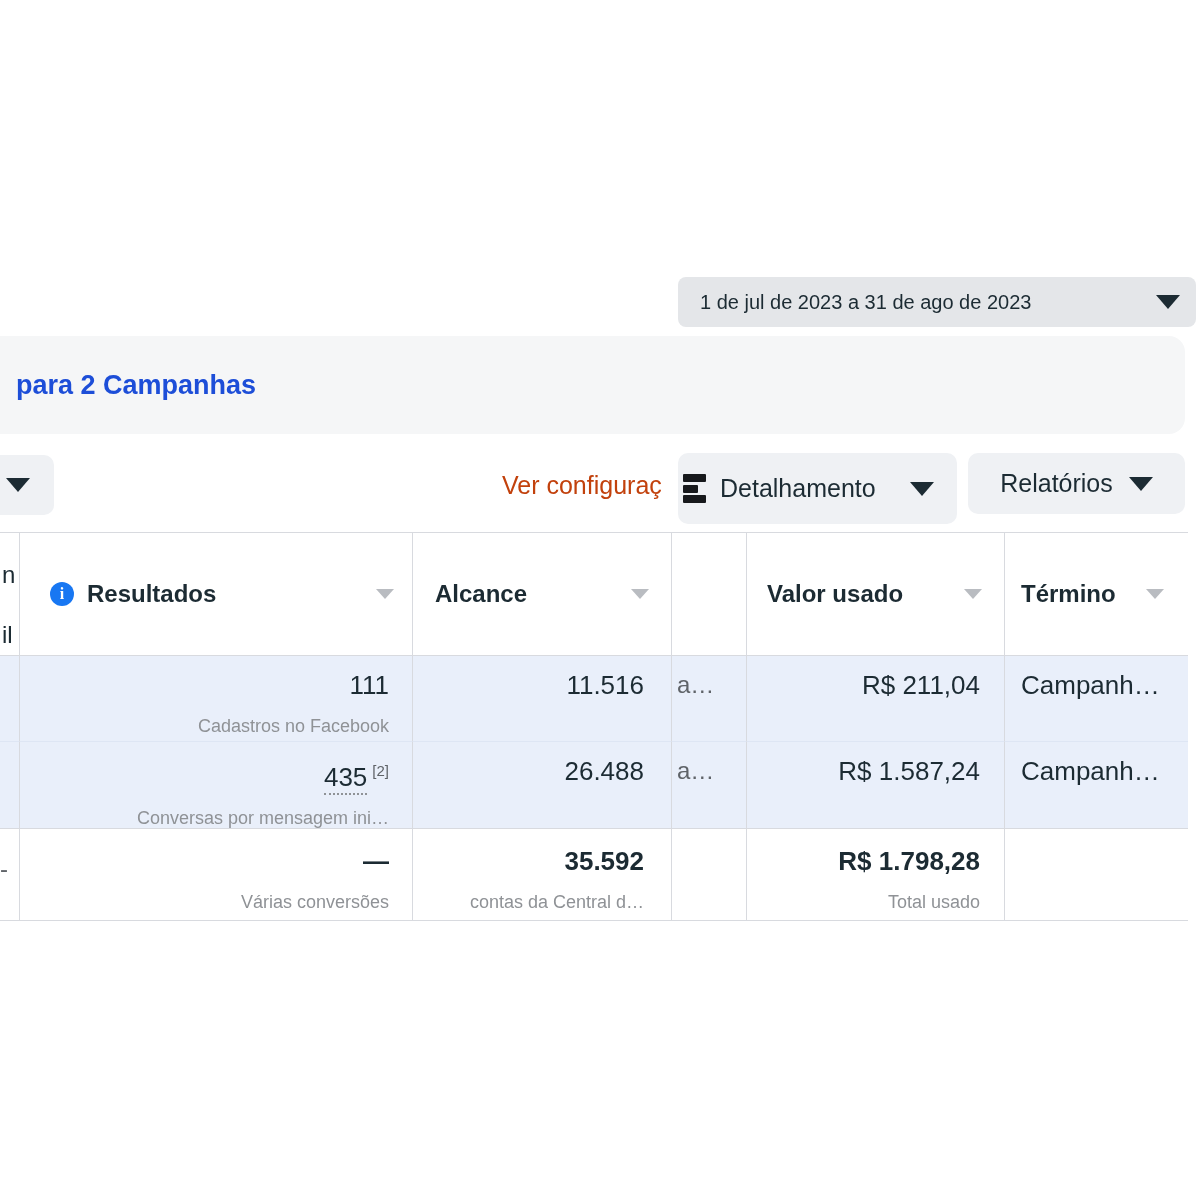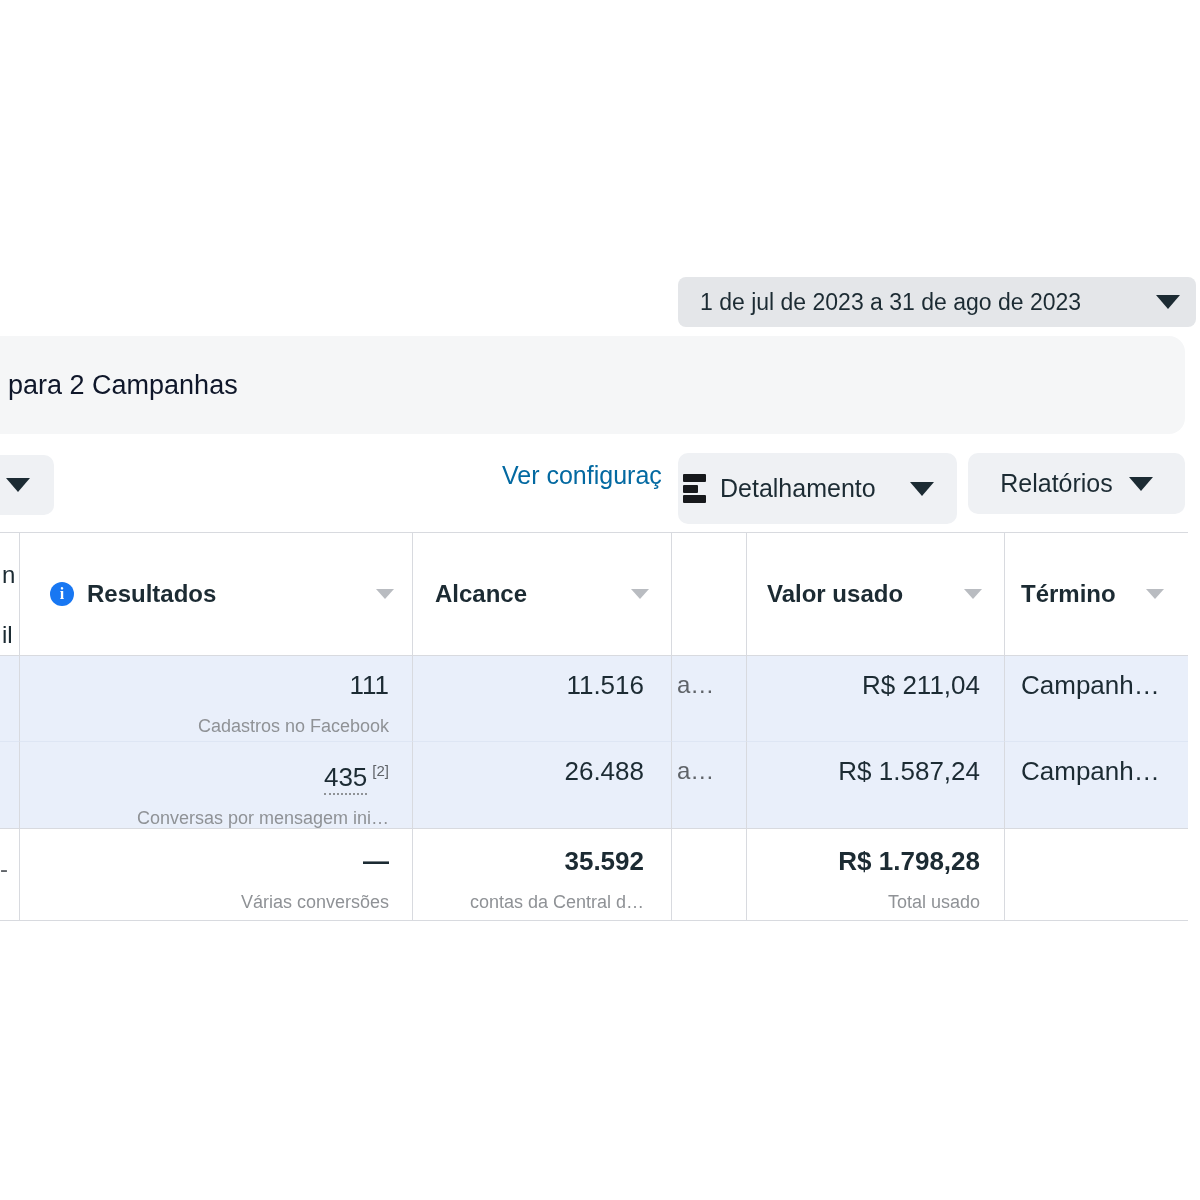--- a/index.html
+++ b/index.html
@@ -2,36 +2,36 @@
 <html><head>
 <meta charset="utf-8">
 <style>
   html,body{margin:0;padding:0;background:#fff;}
   #page{position:relative;width:1200px;height:1200px;background:#ffffff;overflow:hidden;
         font-family:"Liberation Sans","DejaVu Sans",sans-serif;color:#1c2b33;}
 
   
   .date-btn{position:absolute;left:678px;top:277px;width:518px;height:50px;background:#e4e6e9;
             border-radius:8px;display:flex;align-items:center;cursor:pointer;}
-  .date-btn .label{padding-left:22px;font-size:23px;color:#1c2b33;white-space:nowrap;}
+  .date-btn .label{padding-left:22px;font-size:20px;color:#1c2b33;white-space:nowrap;}
   .caret-dark{width:0;height:0;border-left:12px solid transparent;border-right:12px solid transparent;
               border-top:14px solid #1c2b33;}
   .date-btn .caret-dark{position:absolute;right:16px;}
 
   
   .band{position:absolute;left:0;top:336px;width:1185px;height:98px;background:#f5f6f7;
         border-radius:0 16px 16px 0;display:flex;align-items:center;}
-  .band .title{padding-left:8px;font-size:27px;font-weight:normal;color:#0f172a;}
+  .band .title{padding-left:16px;font-size:27px;font-weight:bold;color:#1d4ed8;}
 
   
   .toolbar-btn{position:absolute;background:#eff1f4;border-radius:10px;display:flex;
                align-items:center;cursor:pointer;}
   .partial-filter{left:-34px;top:455px;width:88px;height:60px;justify-content:flex-end;padding-right:24px;box-sizing:border-box;}
-  .ver-config{position:absolute;left:502px;top:445px;height:60px;line-height:60px;
-              font-size:25px;color:#0369a1;white-space:nowrap;z-index:1;}
+  .ver-config{position:absolute;left:502px;top:455px;height:60px;line-height:60px;
+              font-size:25px;color:#c2410c;white-space:nowrap;z-index:1;}
   .btn-detalhamento{left:678px;top:453px;width:279px;height:71px;z-index:2;padding-left:5px;box-sizing:border-box;}
   .btn-relatorios{left:968px;top:453px;width:217px;height:61px;z-index:2;justify-content:center;}
   .toolbar-btn .blabel{font-size:25px;font-weight:500;color:#1c2b33;white-space:nowrap;}
   .btn-detalhamento .blabel{margin-left:14px;}
   .btn-detalhamento .caret-dark{margin-left:auto;margin-right:23px;}
   .btn-relatorios .caret-dark{margin-left:16px;}
   .breakdown-icon{width:23px;height:29px;display:flex;flex-direction:column;justify-content:space-between;}
   .breakdown-icon i{display:block;height:8px;background:#17191c;border-radius:1px;}
   .breakdown-icon i:nth-child(1){width:23px;}
   .breakdown-icon i:nth-child(2){width:15px;}

